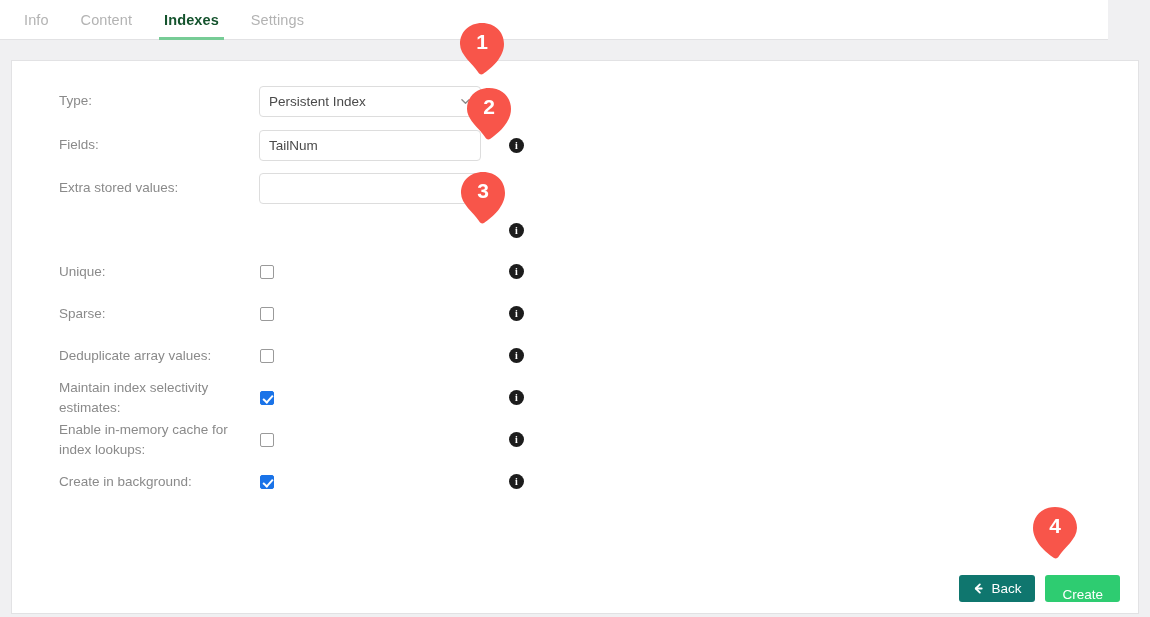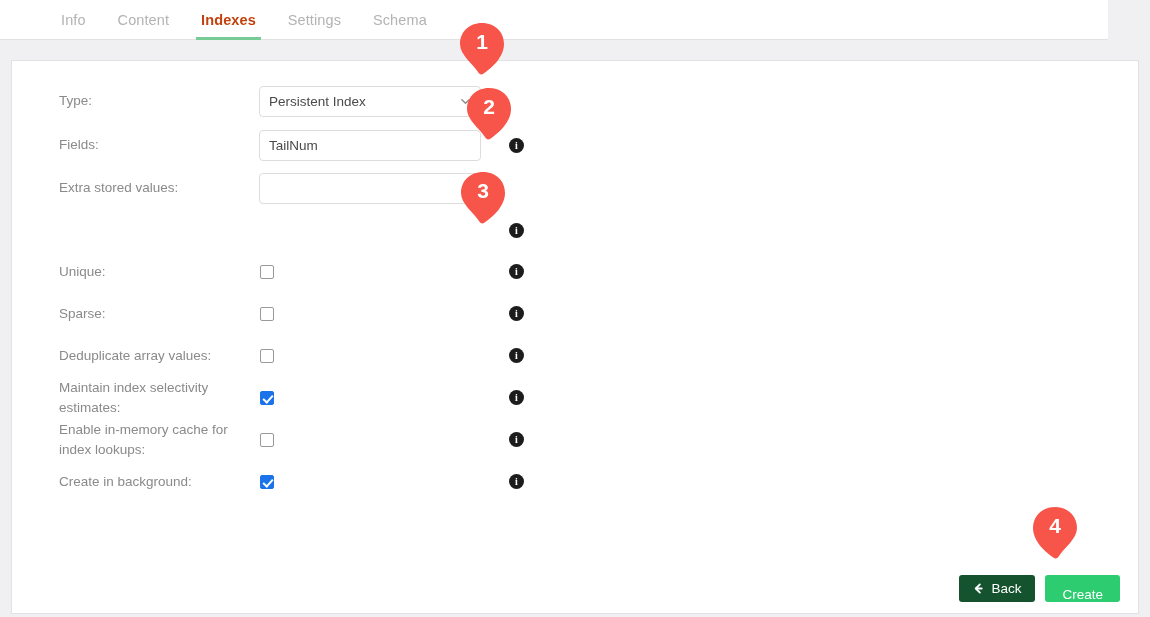--- a/index.html
+++ b/index.html
@@ -19,40 +19,39 @@
   }
 
   
   .tabbar {
     position: absolute;
     top: 0; left: 0;
     width: 1108px;
     height: 40px;
     background: #ffffff;
     border-bottom: 1px solid #e2e2e4;
-    padding-left: 37px;
   }
   .tabs {
     display: flex;
     align-items: flex-start;
     height: 40px;
     padding-left: 8px;
   }
   .tab {
     position: relative;
     font-size: 14.5px;
     color: #b3b3b3;
     padding: 13px 16px 12px 16px;
     line-height: 14px;
     white-space: nowrap;
     cursor: pointer;
     letter-spacing: 0.1px;
   }
   .tab.active {
-    color: #c2410c;
+    color: #14532d;
     font-weight: bold;
   }
   .tab.active::after {
     content: "";
     position: absolute;
     left: 11px; right: 11px;
     bottom: -1px;
     height: 3px;
     background: #77cc96;
   }
@@ -192,21 +191,21 @@
     font-size: 13.5px;
     height: 27px;
     padding: 0 14px;
     color: #fff;
     cursor: pointer;
     display: flex;
     align-items: center;
     gap: 7px;
     font-family: "Liberation Sans", sans-serif;
   }
-  .btn-back { background: #14532d; }
+  .btn-back { background: #0f766e; }
   .btn-create { background: #2ecc71; padding: 0 17px; align-items: flex-end; }
   .arrow-left {
     display: inline-block;
     width: 11px; height: 11px;
   }
 
   
   .marker {
     position: absolute;
     width: 46px; height: 55px;
@@ -228,21 +227,20 @@
 <body>
 
 <div id="app">
 
   <div class="tabbar">
     <div class="tabs">
       <div class="tab">Info</div>
       <div class="tab">Content</div>
       <div class="tab active">Indexes</div>
       <div class="tab">Settings</div>
-      <div class="tab">Schema</div>
     </div>
   </div>
 
   <div class="panel">
 
     <div class="form">
 
       <div class="row" style="height:44px">
         <div class="lbl">Type:</div>
         <div class="ctl">

